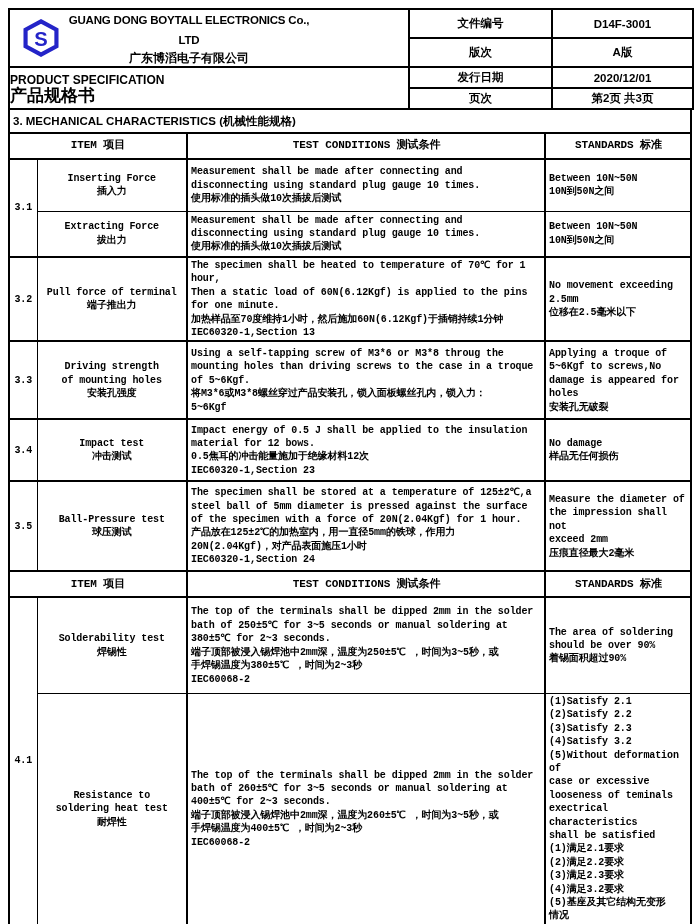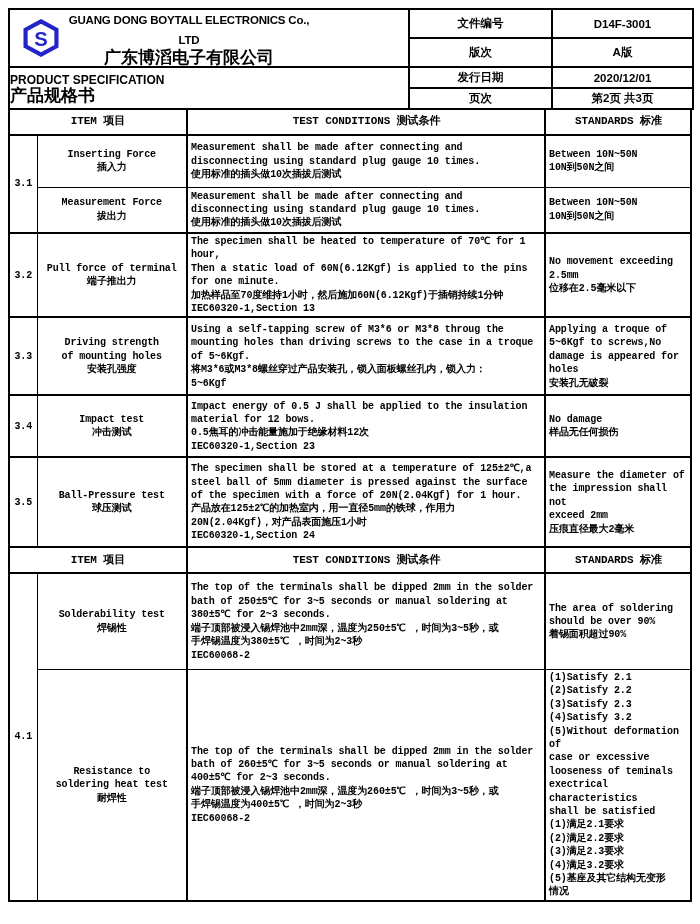--- a/index.html
+++ b/index.html
@@ -8,21 +8,21 @@
   .page{width:684px;margin:8px auto 0 auto;}
 
   
   table.hdr{width:100%;border-collapse:collapse;table-layout:fixed;}
   table.hdr td{border:2px solid #000;text-align:center;vertical-align:middle;padding:0;}
   .hdr-company{text-align:left;}
   .company-wrap{display:flex;align-items:center;}
   .logo{margin-left:12px;flex:0 0 auto;}
   .company-text{width:258px;text-align:center;}
   .company-en{font-size:11.5px;letter-spacing:-0.2px;line-height:20px;}
-  .company-cn{font-size:17px;line-height:16px;}
+  .company-cn{font-size:12px;line-height:16px;}
   .product-wrap{width:330px;text-align:left;}
   .product-en{font-size:12px;line-height:15px;}
   .product-cn{font-size:17px;line-height:16px;}
   .field-label,.field-value{font-size:11.5px;}
 
   
   .section-title{border:2px solid #000;margin-top:-2px;height:22px;line-height:22px;
                  padding-left:3px;font-size:11.5px;}
 
   
@@ -81,20 +81,21 @@
       <td class="field-label">发行日期</td>
       <td class="field-value">2020/12/01</td>
     </tr>
     <tr style="height:21px">
       <td class="field-label">页次</td>
       <td class="field-value">第2页 共3页</td>
     </tr>
   </tbody>
     </table>
 
+  <div class="section-title">3. MECHANICAL CHARACTERISTICS (机械性能规格)</div>
 
   <table class="spec">
     <colgroup>
         <col style="width:28px">
         <col style="width:150px">
         <col style="width:358px">
         <col>
       </colgroup>
     <tbody>
         <tr class="h" style="height:22px">
@@ -105,21 +106,21 @@
     <tr style="height:52px">
       <td class="c-num" rowspan="2">3.1</td>
       <td class="c-item">Inserting Force
 插入力</td>
       <td class="c-test">Measurement shall be made after connecting and disconnecting using standard plug gauge 10 times.
 使用标准的插头做10次插拔后测试</td>
       <td class="c-std">Between 10N~50N
 10N到50N之间</td>
     </tr>
     <tr style="height:46px">
-      <td class="c-item">Measurement Force
+      <td class="c-item">Extracting Force
 拔出力</td>
       <td class="c-test">Measurement shall be made after connecting and disconnecting using standard plug gauge 10 times.
 使用标准的插头做10次插拔后测试</td>
       <td class="c-std">Between 10N~50N
 10N到50N之间</td>
     </tr>
     <tr class="thick" style="height:70px">
       <td class="c-num">3.2</td>
       <td class="c-item">Pull force of terminal
 端子推出力</td>

